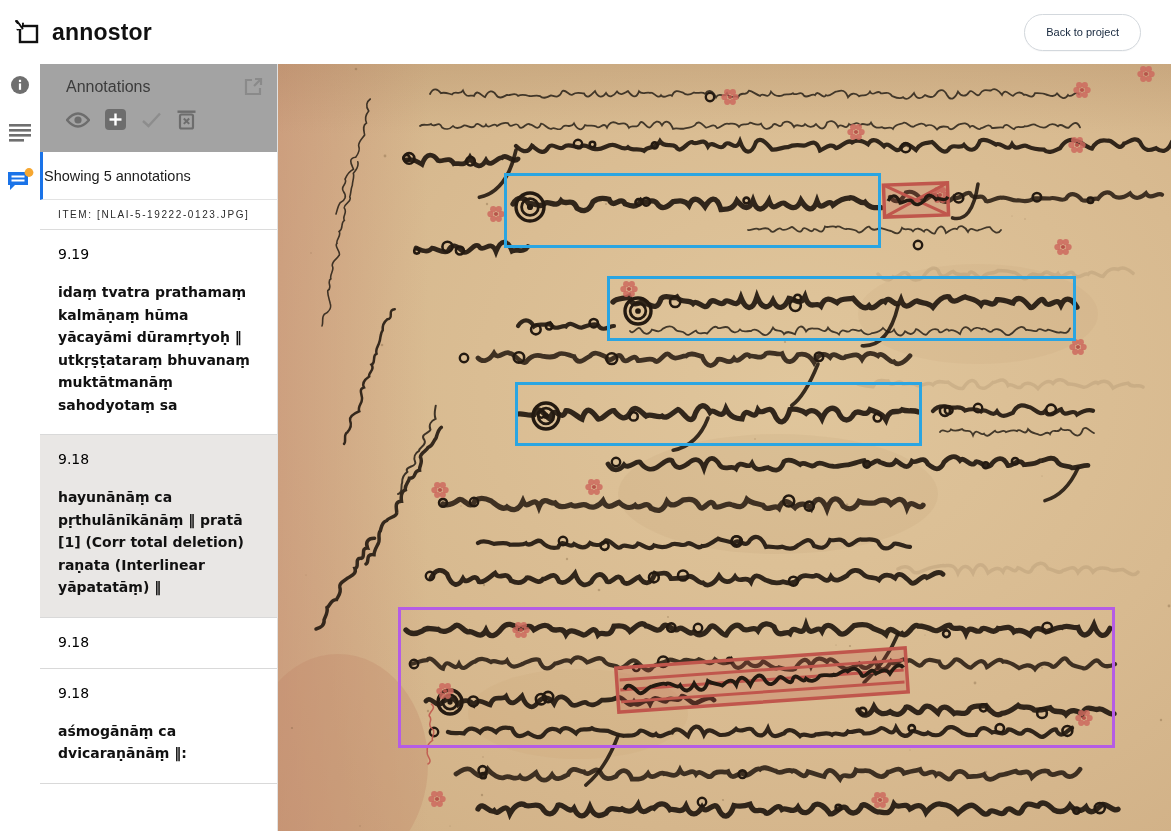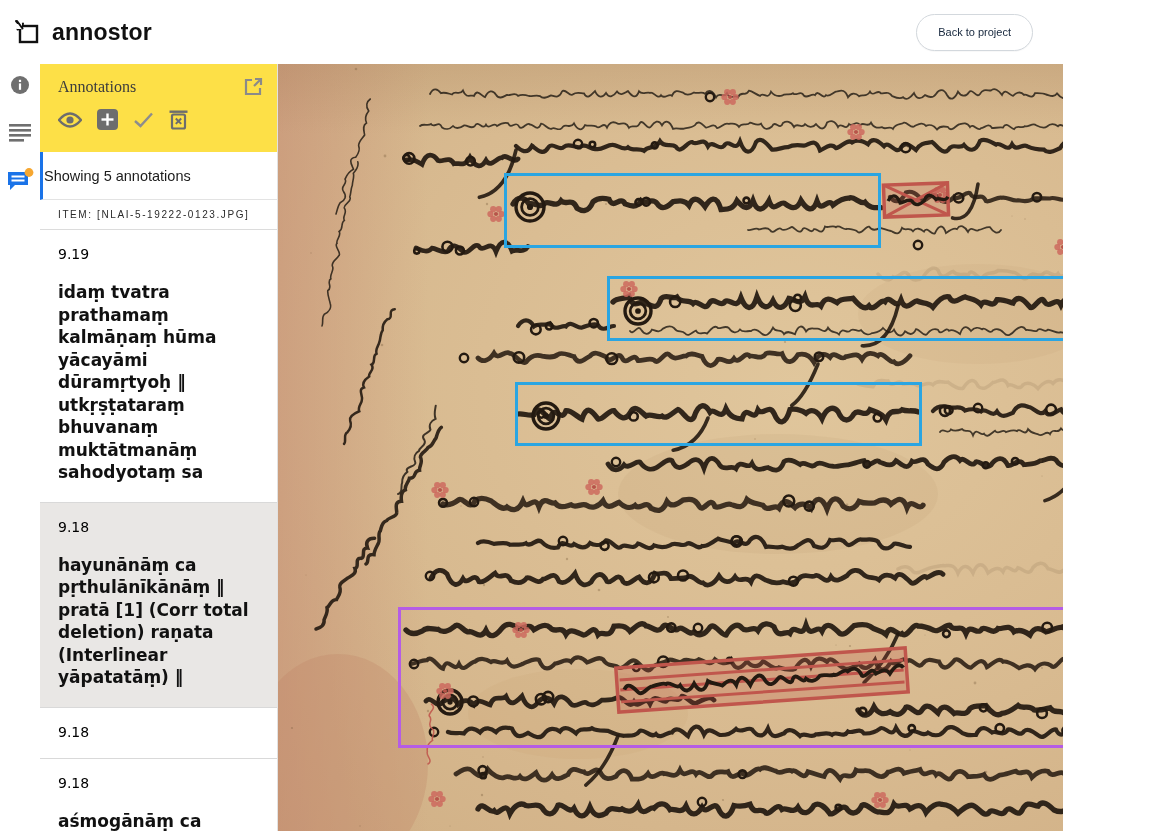--- a/index.html
+++ b/index.html
@@ -1,18 +1,18 @@
 <!DOCTYPE html>
 <html><head>
 <meta charset="utf-8">
 <style>
   * { margin:0; padding:0; box-sizing:border-box; }
   html,body { width:1171px; height:831px; overflow:hidden; background:#fff;
     font-family:"Liberation Sans", sans-serif; }
-  .app { width:1063px; height:831px; display:flex; flex-direction:column; overflow:hidden; }
+  .app { width:1171px; height:831px; display:flex; flex-direction:column; overflow:hidden; }
 
   
   header { height:64px; flex:0 0 64px; background:#fff; display:flex; align-items:center;
     justify-content:space-between; padding:0 30px 0 14px; position:relative; z-index:5; }
   .logo { display:flex; align-items:center; gap:10px; }
   .logo svg { display:block; }
   .logo-text { font-size:23px; font-weight:700; color:#101010; letter-spacing:.2px; }
   .back-btn { background:#fff; border:1px solid #d3d8dd; border-radius:19px; height:37px;
     padding:0 21px; font-size:11px; color:#15263c; font-family:"Liberation Sans",sans-serif;
     cursor:pointer; box-shadow:0 1px 1px rgba(0,0,0,.03); }
@@ -21,37 +21,37 @@
 
   
   .rail { width:40px; flex:0 0 40px; background:#fff; display:flex; flex-direction:column;
     align-items:center; padding-top:4px; }
   .rail-btn { width:34px; height:34px; display:flex; align-items:center; justify-content:center;
     margin-bottom:14px; cursor:pointer; position:relative; }
 
   
   .panel { width:238px; flex:0 0 238px; background:#fff; border-right:1px solid #e2e2e2;
     display:flex; flex-direction:column; overflow:hidden; }
-  .panel-head { background:#fde047; padding:13px 14px 12px 18px; flex:0 0 88px;font-family:Liberation Serif, serif; }
+  .panel-head { background:#a3a3a3; padding:13px 14px 12px 26px; flex:0 0 88px; }
   .panel-title-row { display:flex; align-items:center; justify-content:space-between; }
   .panel-title { font-size:16px; color:#3c3c3c; }
   .openext { cursor:pointer; display:flex; }
   .panel-tools { margin-top:13px; display:flex; align-items:center; gap:15px; }
   .tool-btn { cursor:pointer; display:flex; align-items:center; }
   .showing-row { height:48px; flex:0 0 48px; background:#fff; display:flex; align-items:center;
     padding-left:1px; font-size:14.5px; color:#1b1b1b; border-bottom:1px solid #e3e3e3;
     border-left:3px solid #1a73e8; }
   .item-head { height:30px; flex:0 0 30px; display:flex; align-items:center; padding-left:18px;
     font-size:10px; letter-spacing:1.6px; color:#2a2a2a; border-bottom:1px solid #dcdcdc; }
   .ann-list { flex:1; overflow:hidden; }
   .ann-item { padding:16px 16px 18px 18px; border-bottom:1px solid #d9d9d9; cursor:pointer; background:#fff; }
   .ann-item.selected { background:#e9e7e5; }
   .ann-ref { font-size:14px; color:#000000; font-family:"DejaVu Sans","Liberation Sans",sans-serif; }
   .ann-text { margin-top:19px; font-family:"DejaVu Sans","Liberation Sans",sans-serif;
-    font-weight:700; font-size:17px; line-height:22.5px; color:#111; }
+    font-weight:700; font-size:14px; line-height:22.5px; color:#111; }
 
   
   .viewer { position:relative; width:893px; flex:1; overflow:hidden; background:#d6b88e; }
   .viewer svg { position:absolute; left:0; top:0; }
   .ann-box { position:absolute; border-style:solid; border-width:3px; background:transparent; cursor:pointer; }
 </style>
 </head>
 <body>
 
 <div class="app">

